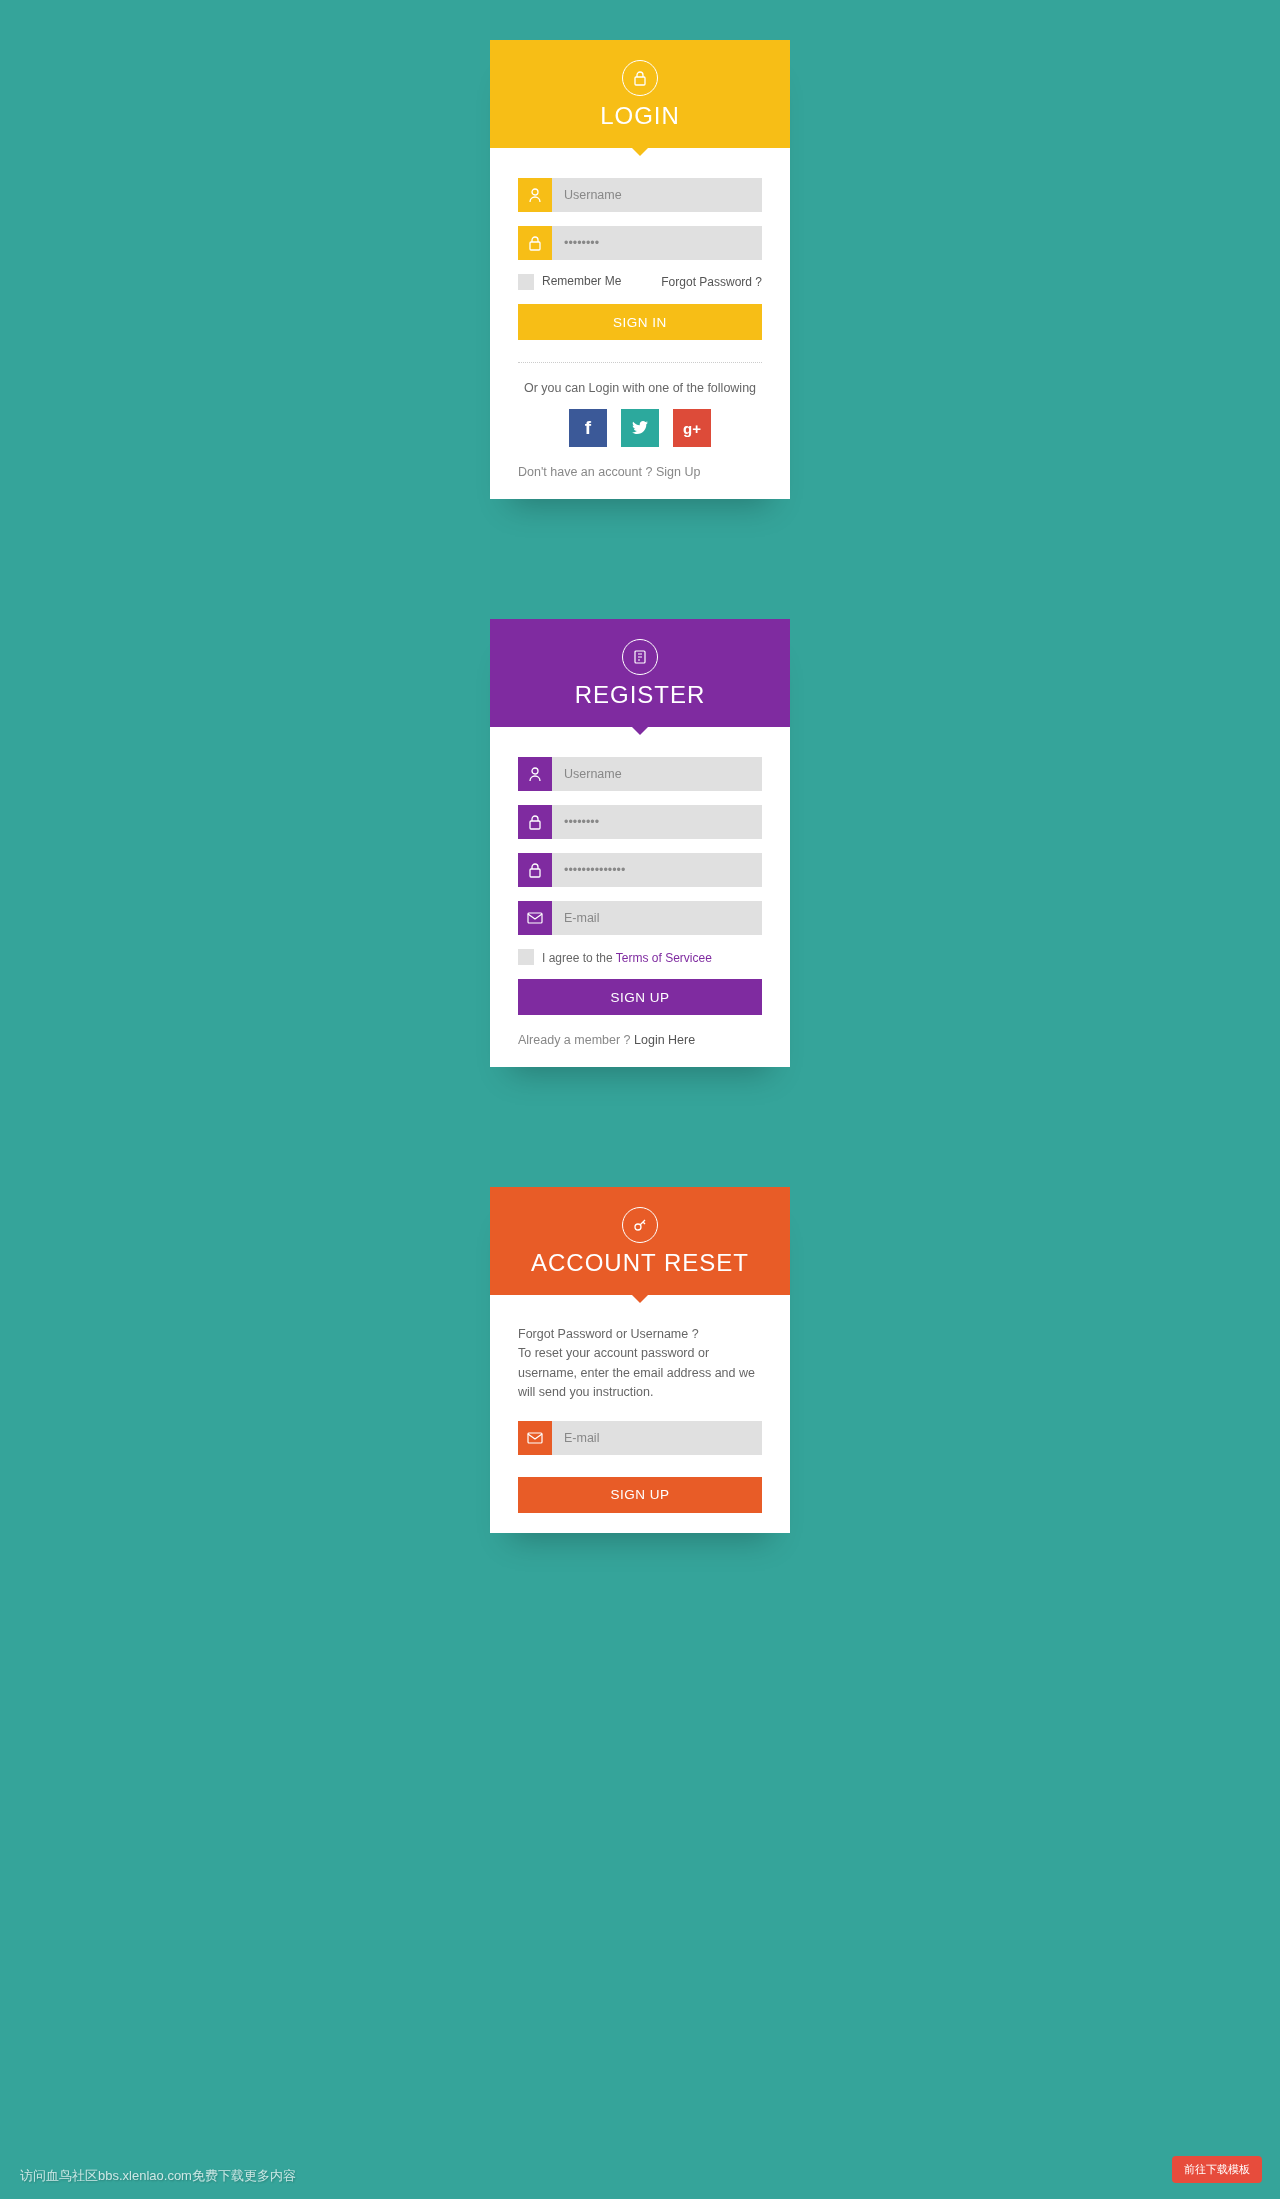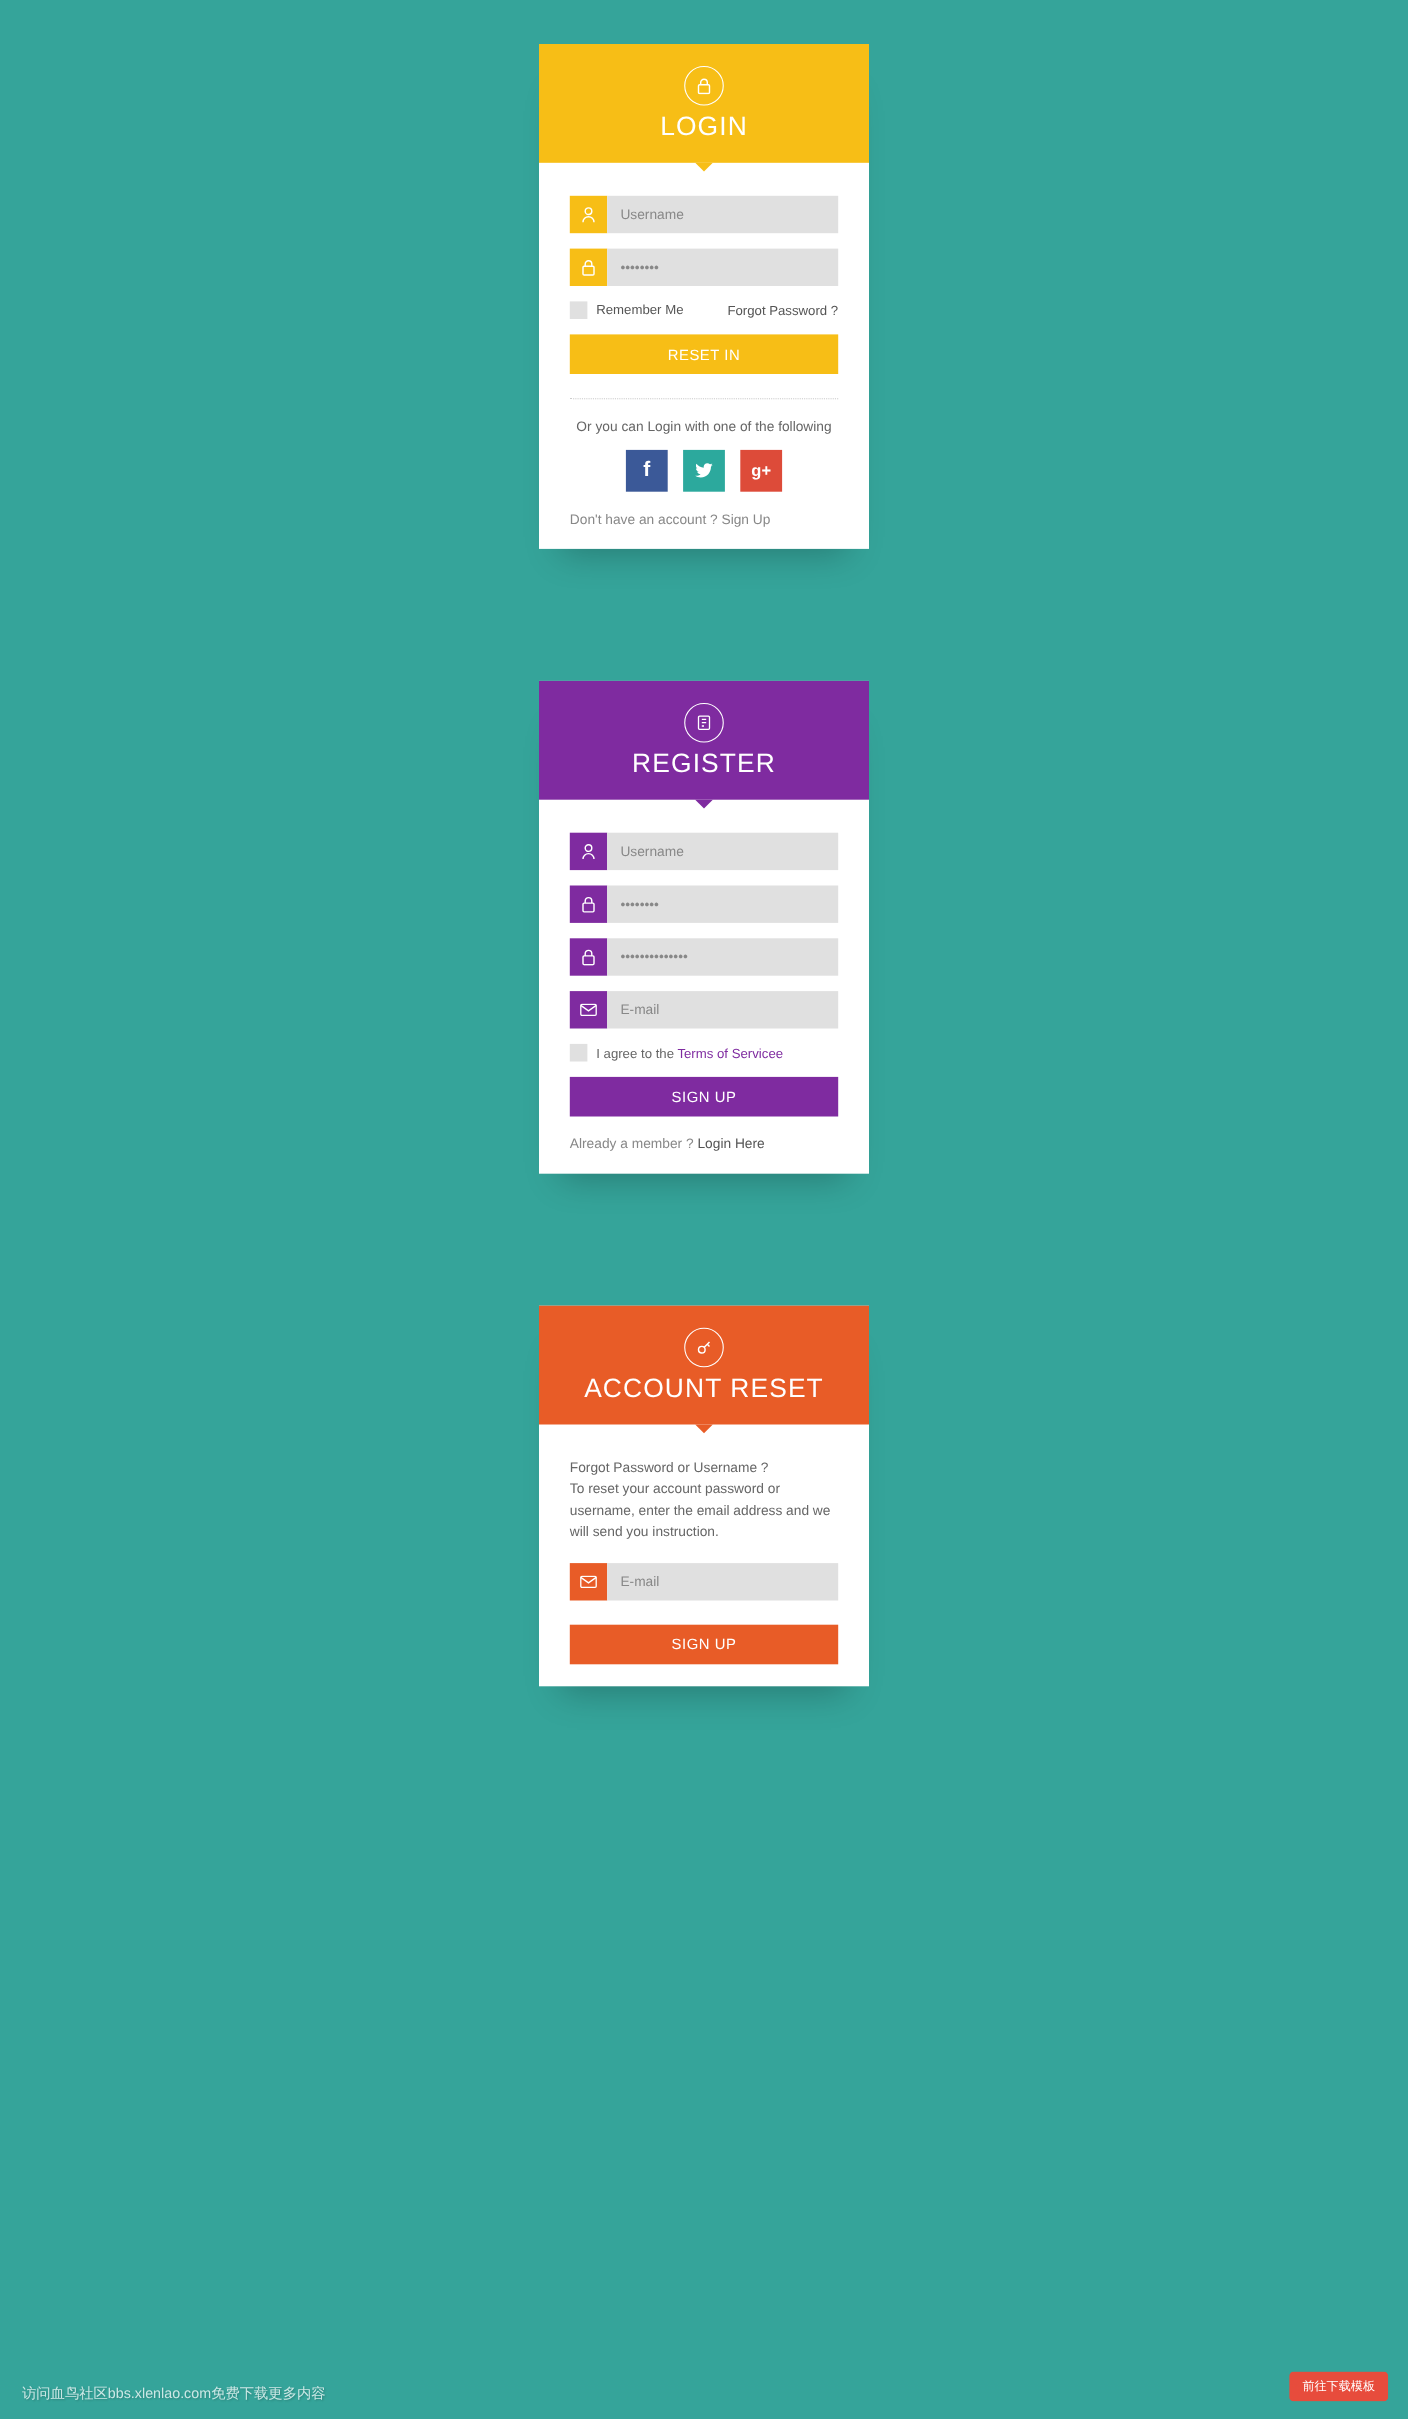--- a/index.html
+++ b/index.html
@@ -81,21 +81,21 @@
       </div>
       <input type="password" placeholder="••••••••" style="">
     </div>
     <div class="row">
       <div class="chk">
         <div class="chk-box"></div>
         <span>Remember Me</span>
       </div>
       <a class="link">Forgot Password ?</a>
     </div>
-    <button class="btn btn-y">RESET IN</button>
+    <button class="btn btn-y">SIGN IN</button>
     <div class="divider"></div>
     <div class="social-text">Or you can Login with one of the following</div>
     <div class="socials">
       <div class="social fb">f</div>
       <div class="social tw">
         <svg width="20" height="20" viewBox="0 0 20 20">
             <path fill="#fff" d="M18 4.5c-.6.3-1.2.5-1.9.6.7-.4 1.2-1 1.4-1.8-.6.4-1.3.6-2.1.8-.6-.6-1.5-1-2.4-1-1.8 0-3.3 1.5-3.3 3.3 0 .3 0 .5.1.8C7.1 7 4.7 5.7 3.1 3.7c-.3.5-.4 1-.4 1.6 0 1.1.6 2.1 1.5 2.7-.5 0-1-.2-1.5-.4 0 1.6 1.1 2.9 2.6 3.2-.3.1-.6.1-.9.1-.2 0-.4 0-.6-.1.4 1.3 1.7 2.3 3.1 2.3-1.1.9-2.6 1.4-4.1 1.4H2c1.5.9 3.2 1.5 5 1.5 6 0 9.3-5 9.3-9.3v-.4c.6-.5 1.2-1 1.7-1.8z"></path>
           </svg>
       </div>
       <div class="social gp">g+</div>

